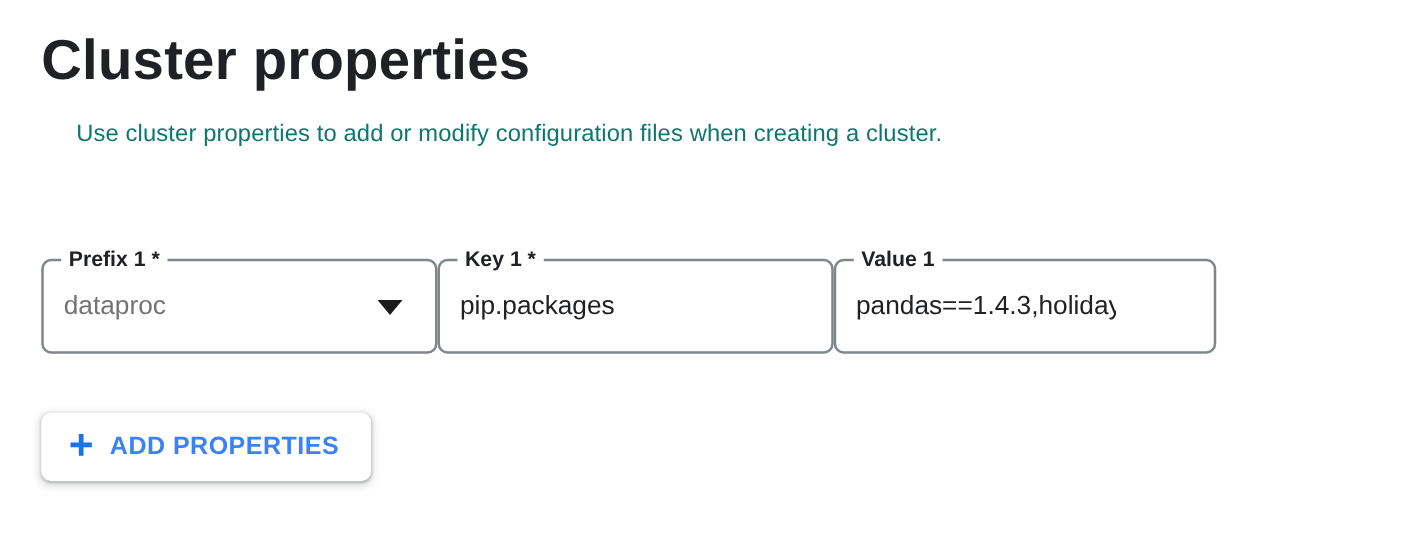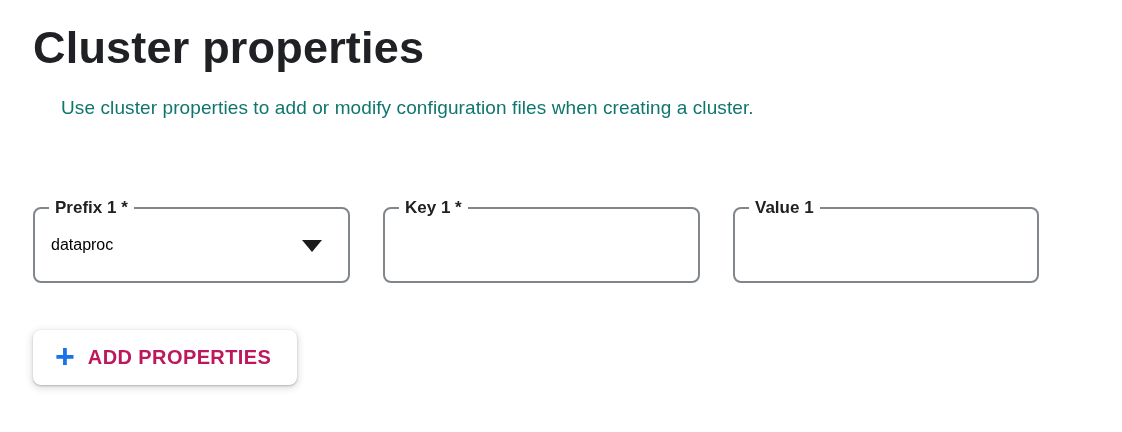--- a/index.html
+++ b/index.html
@@ -23,21 +23,20 @@
     left: 33px; top: 97px;
     font-size: 19px;
     color: #0f766e;
     letter-spacing: 0.1px;
     margin-left: 28px;
   }
   .fields-row {
     position: absolute;
     left: 33px; top: 207px;
     display: flex;
-    gap: 33px;
   }
   .field {
     position: relative;
     height: 76px;
     border: 2px solid #80868b;
     border-radius: 8px;
     background: #ffffff;
     display: flex;
     align-items: center;
     padding: 0 16px;
@@ -52,22 +51,22 @@
     left: 14px;
     background: #ffffff;
     padding: 0 6px;
     font-size: 17px;
     font-weight: 600;
     color: #202124;
     line-height: 22px;
     white-space: nowrap;
   }
   .field-value {
-    font-size: 16px;
-    color: #000000;
+    font-size: 21px;
+    color: #737373;
     white-space: nowrap;
   }
   .field input {
     border: none;
     outline: none;
     background: transparent;
     font-family: "Liberation Sans", "DejaVu Sans", sans-serif;
     font-size: 21px;
     color: #202124;
     width: 100%;
@@ -101,21 +100,21 @@
   }
   .plus-icon {
     color: #1a73e8;
     font-size: 34px;
     font-weight: 600;
     line-height: 1;
     position: relative;
     top: -2px;
   }
   .add-btn-label {
-    color: #be185d;
+    color: #3b82f6;
     font-size: 20px;
     font-weight: 600;
     letter-spacing: 0.4px;
     white-space: nowrap;
   }
 </style>
 </head>
 <body>
 
 <h1 class="page-title">Cluster properties</h1>
@@ -125,24 +124,26 @@
 <div class="fields-row">
 
   <div class="field w1 select-field">
     <span class="field-label">Prefix 1 *</span>
     <span class="field-value">dataproc</span>
     <span class="caret"></span>
   </div>
 
   <div class="field w2">
     <span class="field-label">Key 1 *</span>
+    <input type="text" value="pip.packages" style="">
   </div>
 
   <div class="field w3">
     <span class="field-label">Value 1</span>
+    <input type="text" class="clipped" value="pandas==1.4.3,holiday" style="">
   </div>
 
 </div>
 
 <button class="add-btn">
   <span class="plus-icon">+</span>
   <span class="add-btn-label">ADD PROPERTIES</span>
 </button>
 
 </body></html>

